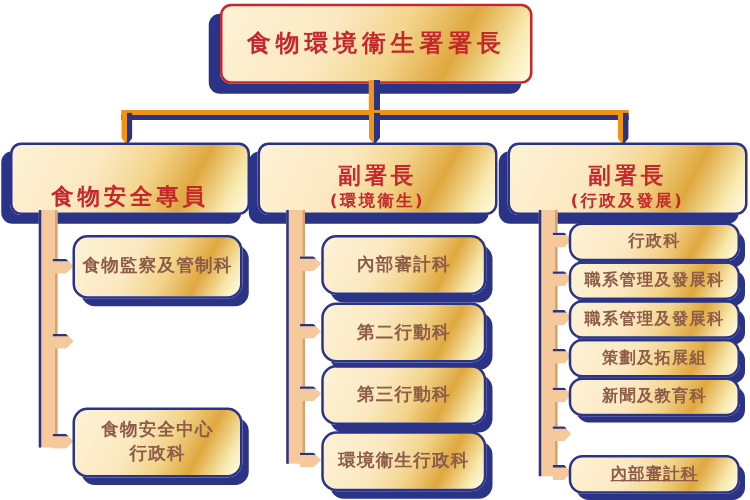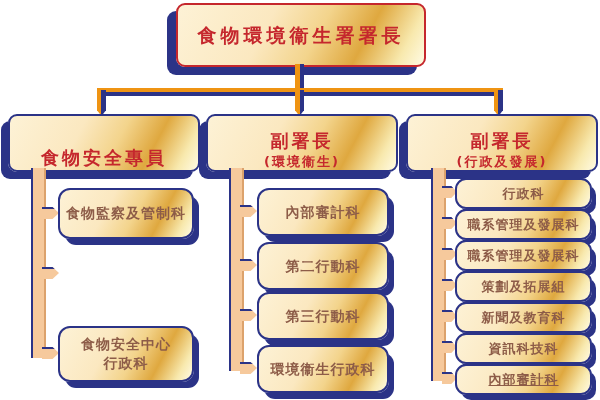--- a/index.html
+++ b/index.html
@@ -108,16 +108,15 @@
   <div class="abs arrow" style="left:442px;top:279px;width:15px;height:10px;"></div>
   <div class="abs arrow" style="left:442px;top:310px;width:15px;height:10px;"></div>
   <div class="abs arrow" style="left:442px;top:341px;width:15px;height:10px;"></div>
   <div class="abs arrow" style="left:442px;top:372px;width:15px;height:10px;"></div>
 
   <div class="abs goldbg child small" style="left:455px;top:178px;width:133px;height:27px;"><span>行政科</span></div>
   <div class="abs goldbg child small" style="left:455px;top:209px;width:133px;height:27px;"><span>職系管理及發展科</span></div>
   <div class="abs goldbg child small" style="left:455px;top:240px;width:133px;height:27px;"><span>職系管理及發展科</span></div>
   <div class="abs goldbg child small" style="left:455px;top:271px;width:133px;height:27px;"><span>策劃及拓展組</span></div>
   <div class="abs goldbg child small" style="left:455px;top:302px;width:133px;height:27px;"><span>新聞及教育科</span></div>
-  <div class="abs goldbg child small" style="left:455px;top:333px;width:133px;height:27px;"><span>資訊科技科</span></div>
   <div class="abs goldbg child small" style="left:455px;top:364px;width:133px;height:27px;text-decoration:underline;"><span>內部審計科</span></div>
 
 </div>
 
 </body></html>

